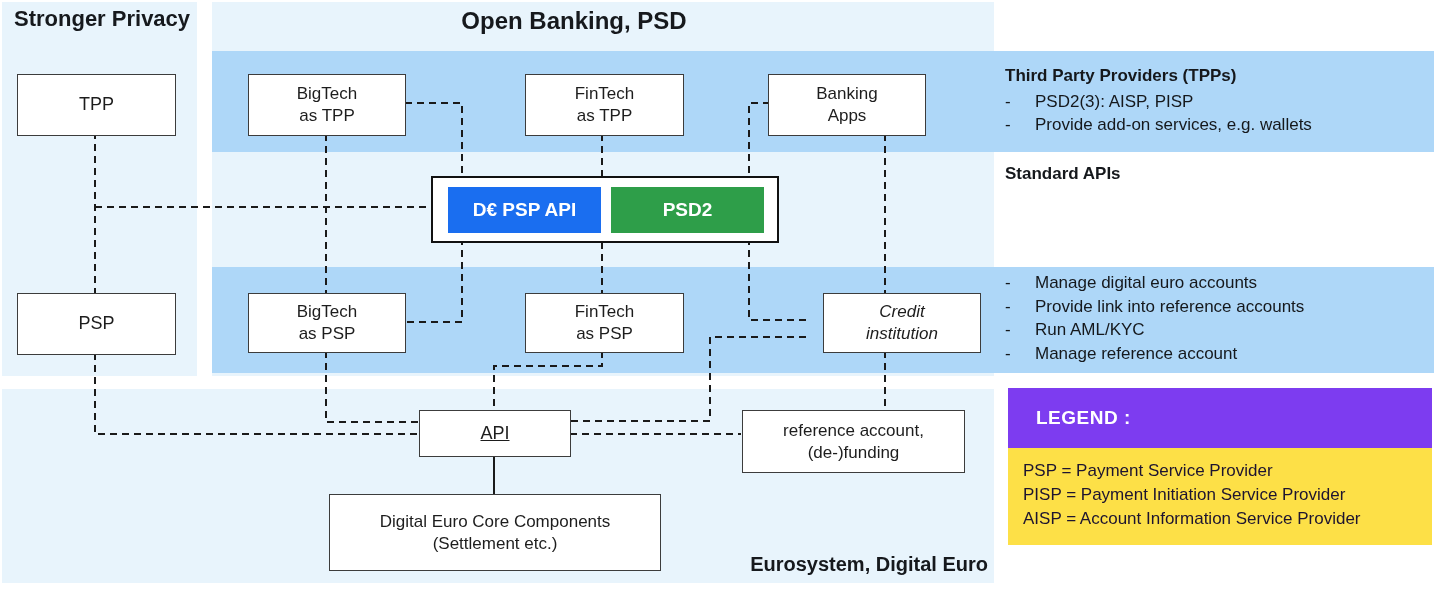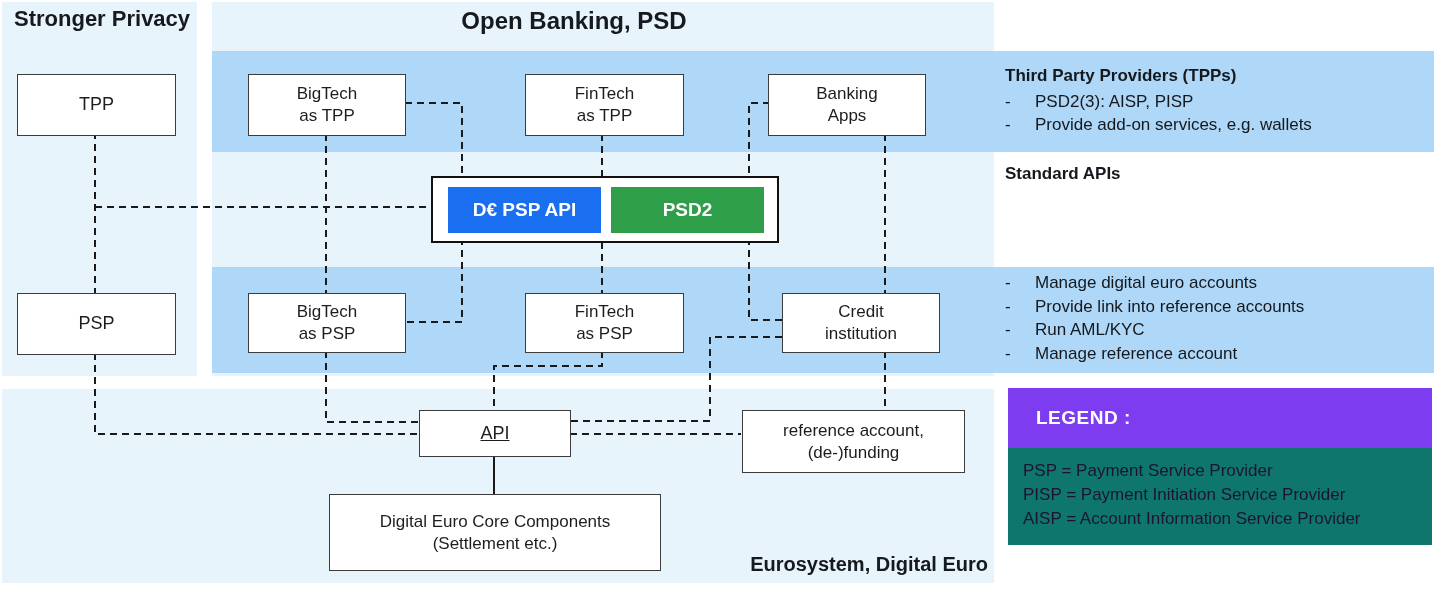--- a/index.html
+++ b/index.html
@@ -25,21 +25,21 @@
   .rc{position:absolute;left:1005px;z-index:5;font-size:17px;line-height:23.5px;color:#15181c;}
   .rc .hdr{font-weight:bold;margin-bottom:2px;}
   .bullet{display:flex;}
   .bullet .dash{flex:0 0 30px;}
   .bullet .dash::before{content:"-";}
   .bullet .btxt{flex:1;}
 
   .legend{position:absolute;left:1008px;top:388px;width:424px;z-index:5;}
   .legend-header{height:60px;background:#7d3cf0;color:#ffffff;font-weight:bold;font-size:19px;
                  display:flex;align-items:center;padding-left:28px;box-sizing:border-box;letter-spacing:.5px;}
-  .legend-body{background:#0f766e;padding:11px 15px 14px 15px;font-size:17px;line-height:24px;color:#1d1430;}
+  .legend-body{background:#fde047;padding:11px 15px 14px 15px;font-size:17px;line-height:24px;color:#1d1430;}
 </style>
 </head>
 <body>
 
 <div id="canvas">
 
   <div class="panel" style="left:2px;top:2px;width:195px;height:374px;"></div>
   <div class="panel" style="left:212px;top:2px;width:782px;height:374px;"></div>
   <div class="panel" style="left:2px;top:389px;width:992px;height:194px;"></div>
 
@@ -95,21 +95,21 @@
   </div>
 
   <div class="node" style="left:248px;top:293px;width:156px;height:58px;">
     <span class="ln">BigTech</span>
     <span class="ln">as PSP</span>
   </div>
   <div class="node" style="left:525px;top:293px;width:157px;height:58px;">
     <span class="ln">FinTech</span>
     <span class="ln">as PSP</span>
   </div>
-  <div class="node" style="left:782px;top:293px;width:156px;height:58px;">
+  <div class="node" style="left:823px;top:293px;width:156px;height:58px;font-style:italic;">
     <span class="ln">Credit</span>
     <span class="ln">institution</span>
   </div>
 
   <div class="node" style="left:419px;top:410px;width:150px;height:45px;font-size:18px;text-decoration:underline;">
     <span class="ln">API</span>
   </div>
   <div class="node" style="left:742px;top:410px;width:221px;height:61px;">
     <span class="ln">reference account,</span>
     <span class="ln">(de-)funding</span>

